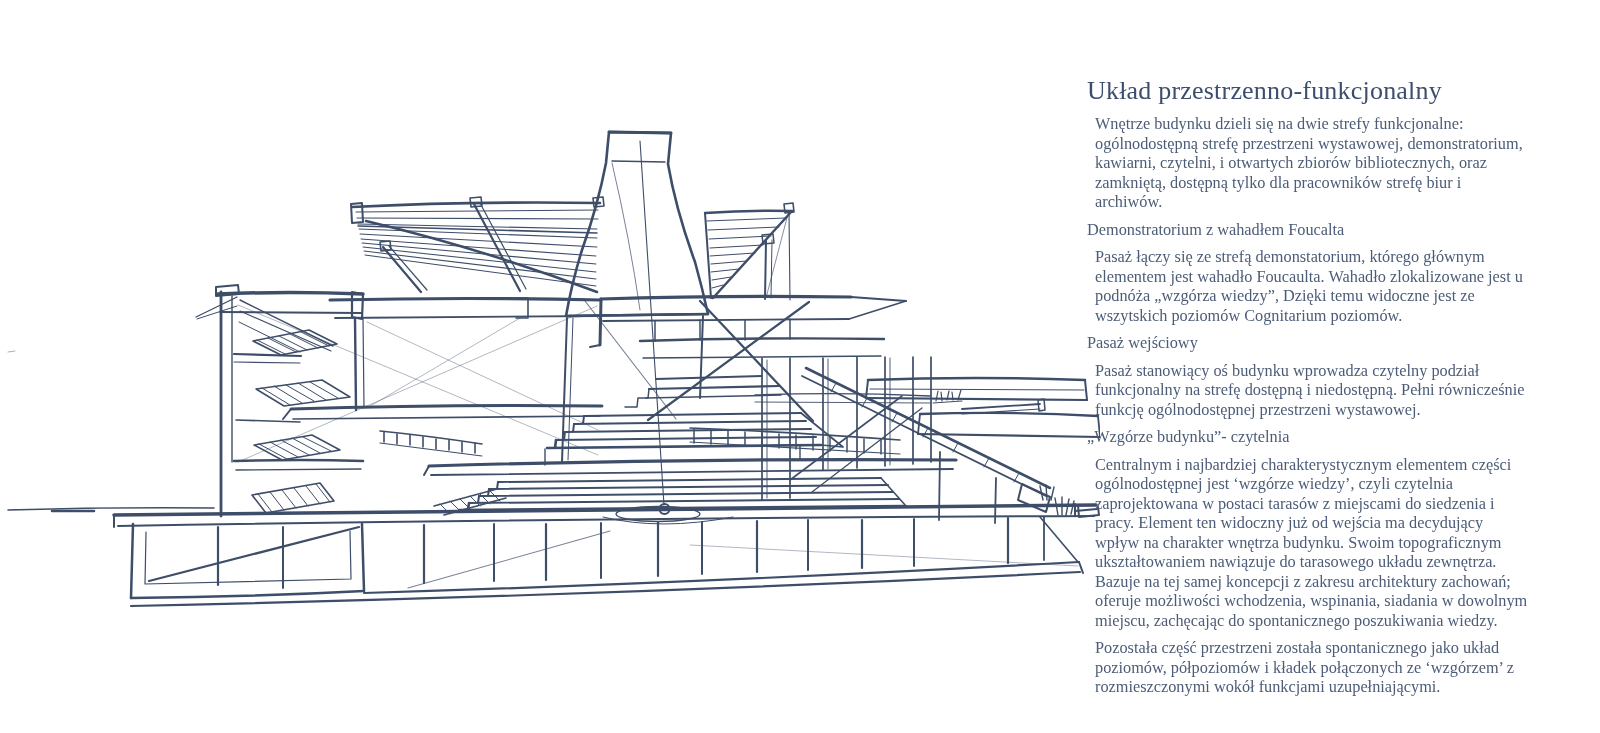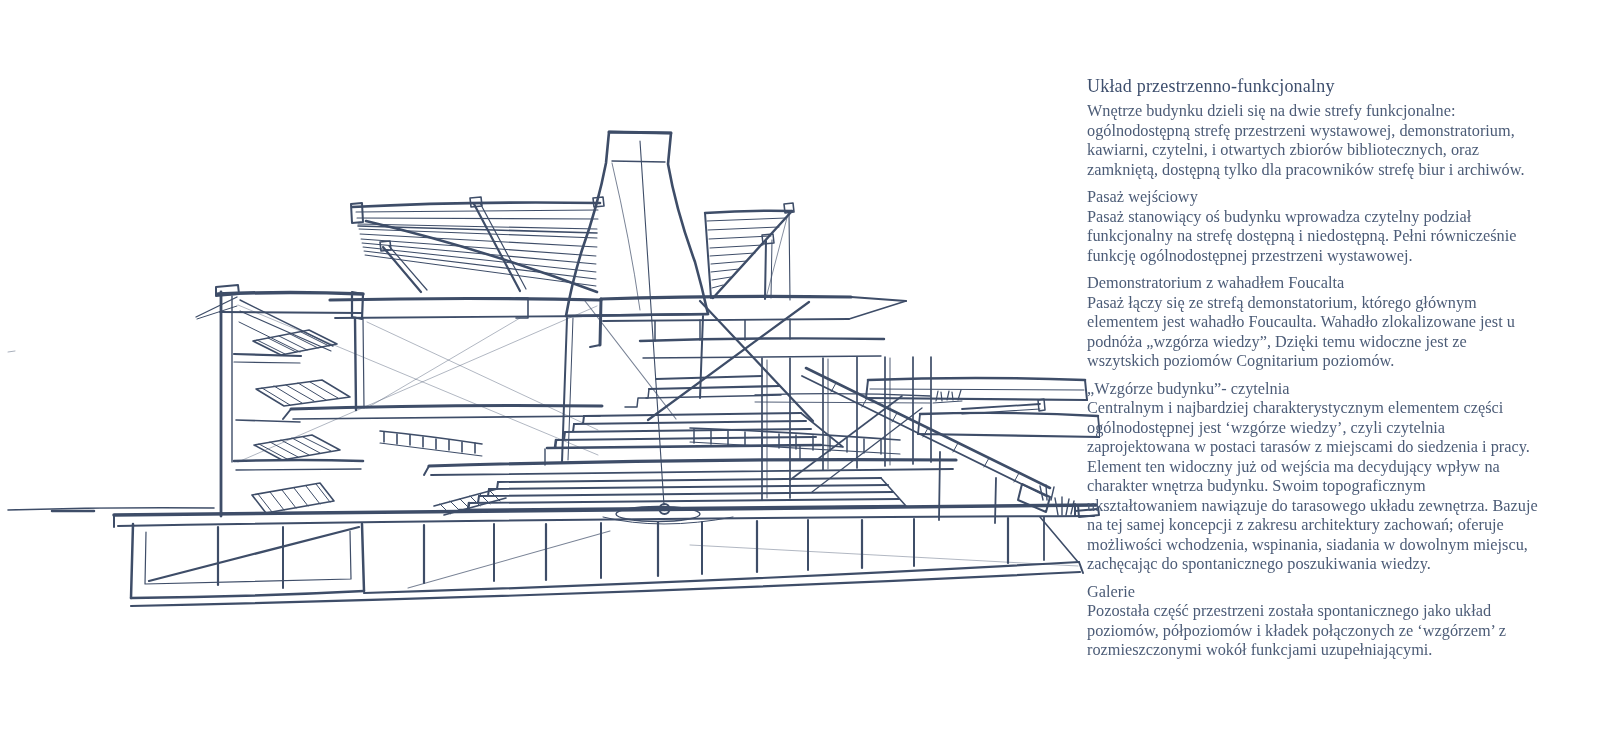--- a/index.html
+++ b/index.html
@@ -3,26 +3,26 @@
 <meta charset="utf-8">
 <style>
   html,body{margin:0;padding:0;background:#ffffff;}
   .page{position:relative;width:1600px;height:733px;background:#ffffff;overflow:hidden;
         font-family:"Liberation Serif","DejaVu Serif",serif;}
   .sketch{position:absolute;left:0;top:0;width:1100px;height:733px;}
   #sk path,#sk line,#sk circle,#sk ellipse{stroke:#3e4d68;fill:none;stroke-linecap:round;stroke-linejoin:round;}
   #sk .fa{opacity:.45;}
   #sk .op7{opacity:.7;}
   .article{position:absolute;left:1087px;top:76px;width:452px;color:#4c5c77;}
-  .article h1{font-size:18px;font-weight:normal;margin:0 0 4px 0;color:#3d4e6d;letter-spacing:.2px;}
+  .article h1{font-size:26px;font-weight:normal;margin:0 0 4px 0;color:#3d4e6d;letter-spacing:.2px;}
   .section{margin-top:8px;}
   .section.first{margin-top:0;}
   .sec-h{font-size:16.3px;line-height:19.5px;}
   .sec-h:empty{display:none;}
-  .sec-b{margin:0;font-size:16.3px;line-height:19.5px;}
+  .sec-b{margin:8px;font-size:16.3px;line-height:19.5px;}
 </style>
 </head>
 <body>
 
 <div class="page">
 
   <div class="sketch">
     <svg id="sk" width="1100" height="733" viewBox="0 0 1100 733">
 
       <g>
@@ -243,33 +243,32 @@
 
   <div class="article">
     <h1>Układ przestrzenno-funkcjonalny</h1>
 
     <div class="section first">
 
       <p class="sec-b">Wnętrze budynku dzieli się na dwie strefy funkcjonalne: ogólnodostępną strefę przestrzeni wystawowej, demonstratorium, kawiarni, czytelni, i otwartych zbiorów bibliotecznych, oraz zamkniętą, dostępną tylko dla pracowników strefę biur i archiwów.</p>
     </div>
 
     <div class="section">
+      <div class="sec-h">Demonstratorium z wahadłem Foucalta</div>
+      <p class="sec-b">Pasaż łączy się ze strefą demonstatorium, którego głównym elementem jest wahadło Foucaulta. Wahadło zlokalizowane jest u podnóża „wzgórza wiedzy”, Dzięki temu widoczne jest ze wszytskich poziomów Cognitarium poziomów.</p>
+    </div>
+
+    <div class="section">
       <div class="sec-h">Pasaż wejściowy</div>
       <p class="sec-b">Pasaż stanowiący oś budynku wprowadza czytelny podział funkcjonalny na strefę dostępną i niedostępną. Pełni równicześnie funkcję ogólnodostępnej przestrzeni wystawowej.</p>
     </div>
 
     <div class="section">
-      <div class="sec-h">Demonstratorium z wahadłem Foucalta</div>
-      <p class="sec-b">Pasaż łączy się ze strefą demonstatorium, którego głównym elementem jest wahadło Foucaulta. Wahadło zlokalizowane jest u podnóża „wzgórza wiedzy”, Dzięki temu widoczne jest ze wszytskich poziomów Cognitarium poziomów.</p>
-    </div>
-
-    <div class="section">
       <div class="sec-h">„Wzgórze budynku”- czytelnia</div>
       <p class="sec-b">Centralnym i najbardziej charakterystycznym elementem części ogólnodostępnej jest ‘wzgórze wiedzy’, czyli czytelnia zaprojektowana w postaci tarasów z miejscami do siedzenia i pracy. Element ten widoczny już od wejścia ma decydujący wpływ na charakter wnętrza budynku. Swoim topograficznym ukształtowaniem nawiązuje do tarasowego układu zewnętrza. Bazuje na tej samej koncepcji z zakresu architektury zachowań; oferuje możliwości wchodzenia, wspinania, siadania w dowolnym miejscu, zachęcając do spontanicznego poszukiwania wiedzy.</p>
     </div>
 
     <div class="section">
-      <div class="sec-h">Galerie</div>
       <p class="sec-b">Pozostała część przestrzeni została spontanicznego jako układ poziomów, półpoziomów i kładek połączonych ze ‘wzgórzem’ z rozmieszczonymi wokół funkcjami uzupełniającymi.</p>
     </div>
   </div>
 
 </div>
 
 </body></html>

